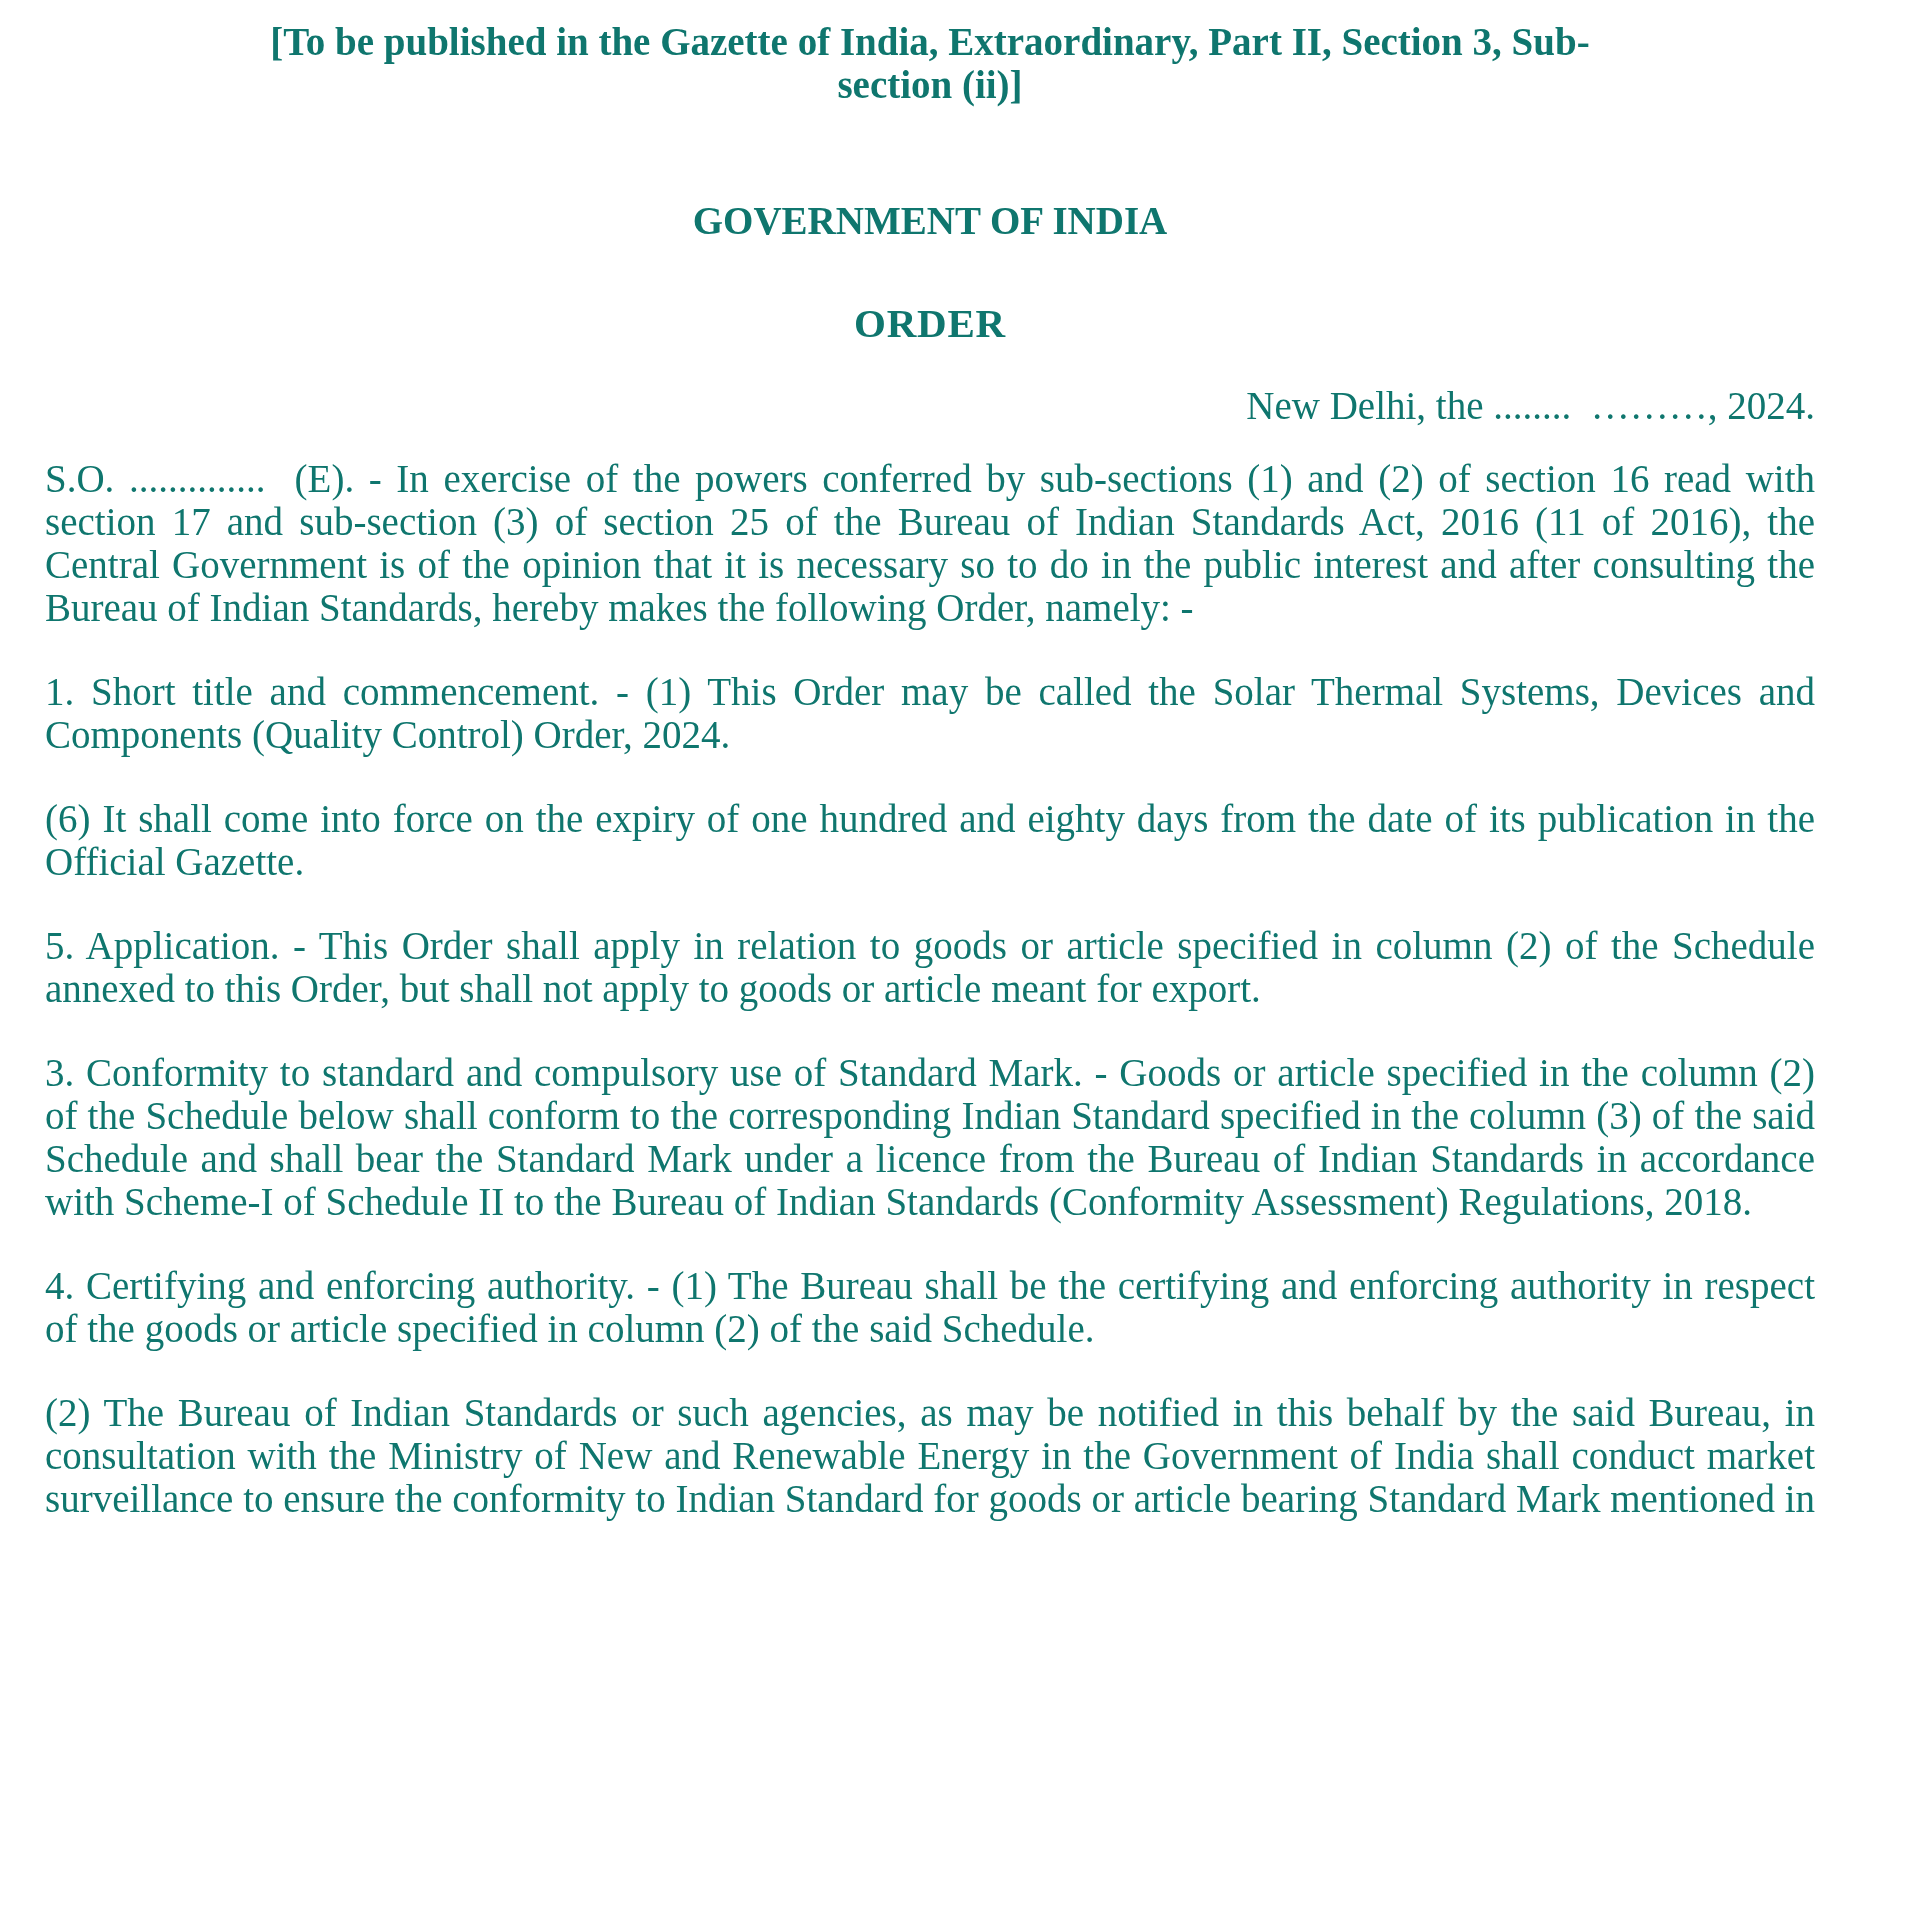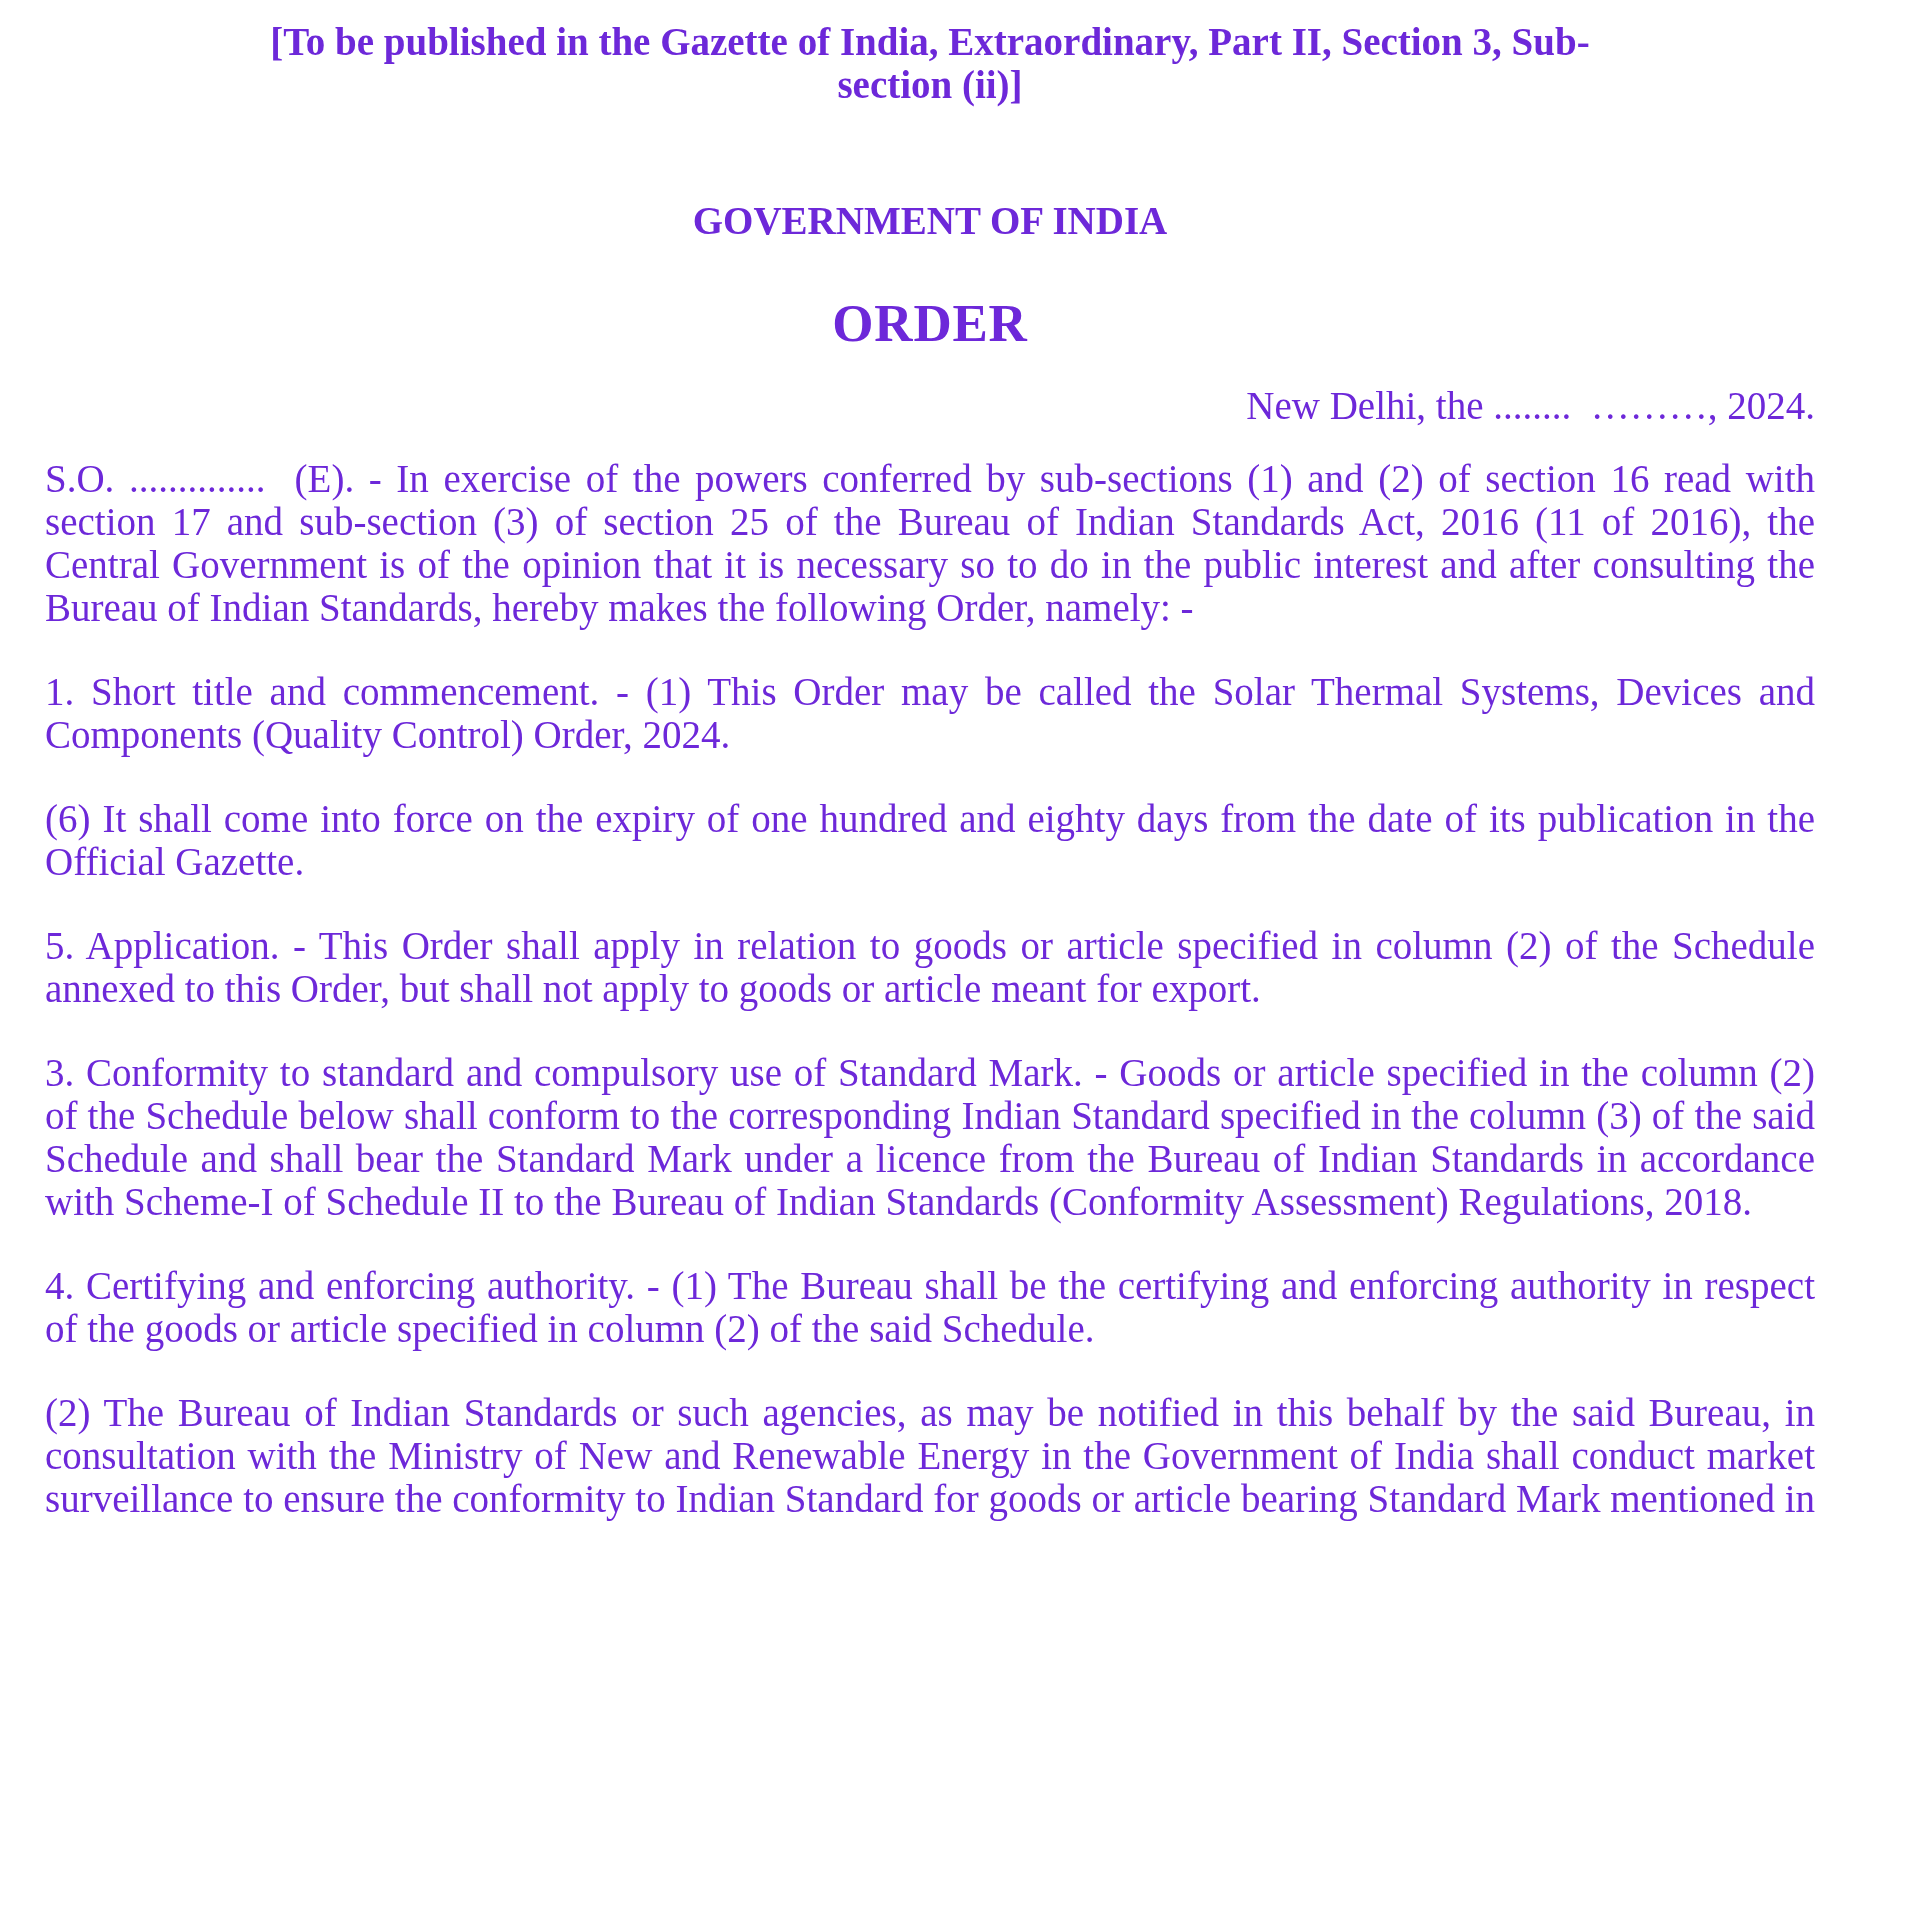--- a/index.html
+++ b/index.html
@@ -6,42 +6,42 @@
     margin: 0;
     padding: 0;
     background: #ffffff;
   }
   .page {
     position: relative;
     width: 1924px;
     height: 1521px;
     box-sizing: border-box;
     background: #ffffff;
-    color: #6d28d9;
+    color: #0f766e;
     font-family: "Liberation Serif", "DejaVu Serif", serif;
     font-size: 39px;
     line-height: 43px;
     padding: 19.5px 109px 0 45px;
     overflow: hidden;
   }
   .pub-note {
     font-weight: bold;
     text-align: center;
   }
   .ministry-block {
     margin-top: 90px;
     text-align: center;
     font-weight: bold;
     line-height: 49px;
   }
   .order-heading {
     margin-top: 57px;
     text-align: center;
     font-weight: bold;
-    font-size: 53px;
+    font-size: 41px;
     letter-spacing: 0.8px;
   }
   .date-line {
     margin-top: 39px;
     text-align: right;
   }
   .para {
     margin: 41px 0 0 0;
     text-align: justify;
   }

